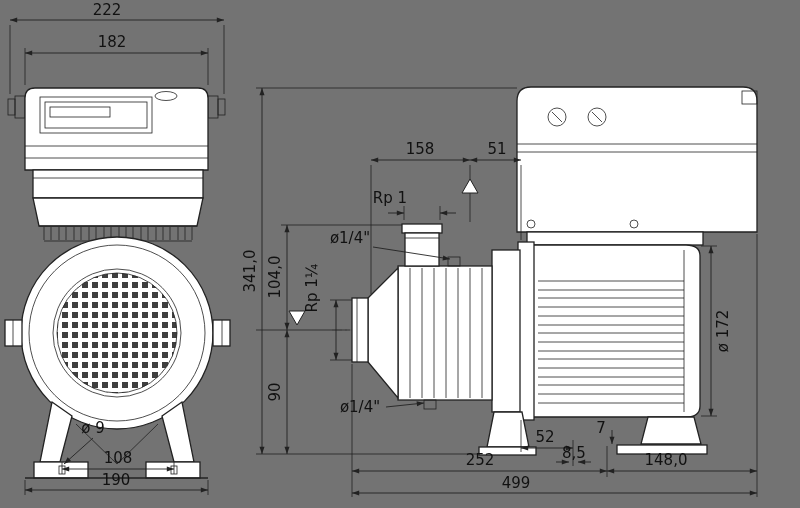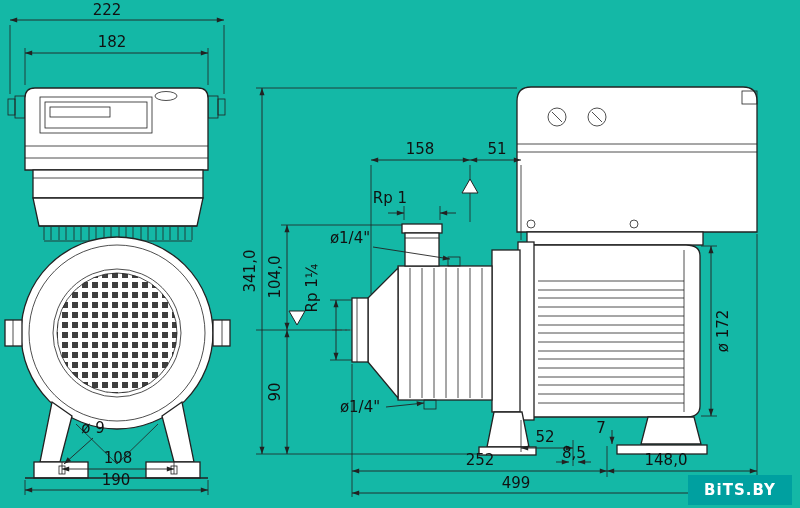--- a/index.html
+++ b/index.html
@@ -1,16 +1,16 @@
 <!DOCTYPE html>
 <html style="--line: #222222; --watermark-bg: #00a0a0; --watermark-text: #ffffff;"><head>
 <meta charset="utf-8">
 <style>
   html,body{margin:0;padding:0;background:#fff;}
-  .stage{position:relative;width:800px;height:508px;background:#14b8a6;overflow:hidden;
+  .stage{position:relative;width:800px;height:508px;background:#737373;overflow:hidden;
          font-family:"DejaVu Sans","Liberation Sans",sans-serif;}
   .stage svg{position:absolute;left:0;top:0;}
   .ol{fill:none;stroke:#222;stroke-width:1.3;}
   .olw{fill:#fff;stroke:#222;stroke-width:1.3;}
   .tl{fill:none;stroke:#222;stroke-width:0.8;}
   .dim{fill:none;stroke:#222;stroke-width:0.9;}
   .cl{fill:none;stroke:#555;stroke-width:0.7;stroke-dasharray:10 3 2 3;}
   .dimtxt{font-family:"DejaVu Sans","Liberation Sans",sans-serif;font-size:15px;fill:#111;}
   .watermark{position:absolute;right:8px;bottom:3px;width:104px;height:30px;
              background:var(--watermark-bg,#00a0a0);color:var(--watermark-text,#fff);
@@ -275,16 +275,13 @@
       <text class="dimtxt" text-anchor="middle" x="480" y="465">252</text>
       <line x1="607" y1="471" x2="757" y2="471" class="dim" marker-start="url(#arr)" marker-end="url(#arr)"></line>
       <text class="dimtxt" text-anchor="middle" x="666" y="465">148,0</text>
 
       <line x1="352" y1="493" x2="757" y2="493" class="dim" marker-start="url(#arr)" marker-end="url(#arr)"></line>
       <text class="dimtxt" text-anchor="middle" x="516" y="488">499</text>
     </g>
   </g>
 </svg>
 
-<div class="watermark">
-  <span>BiTS.BY</span>
 </div>
-</div>
 
 </body></html>

